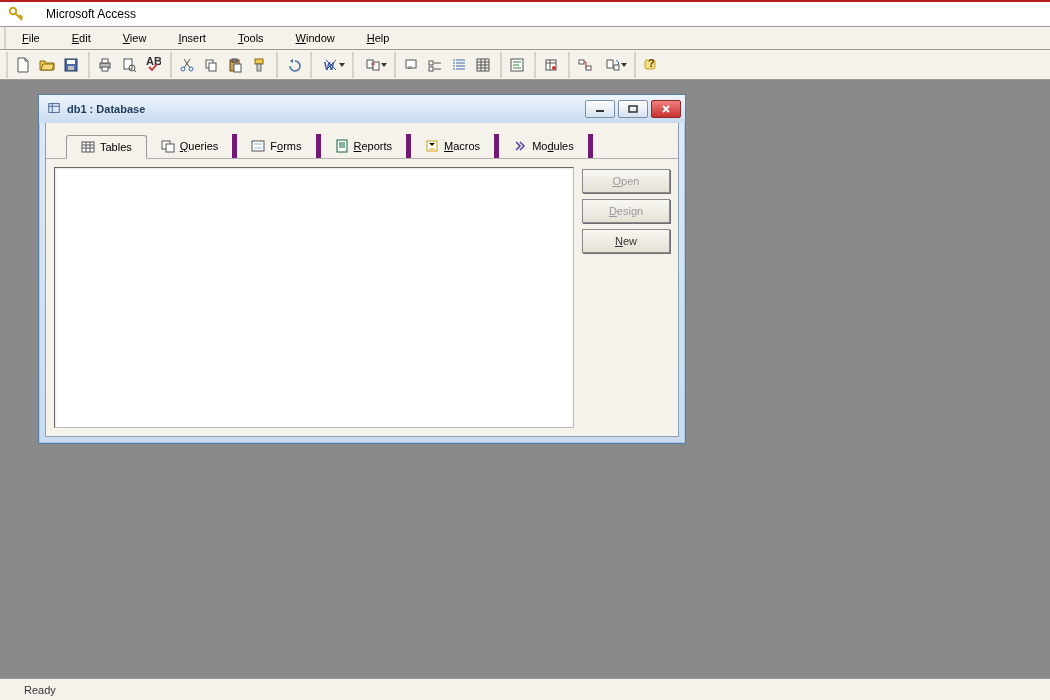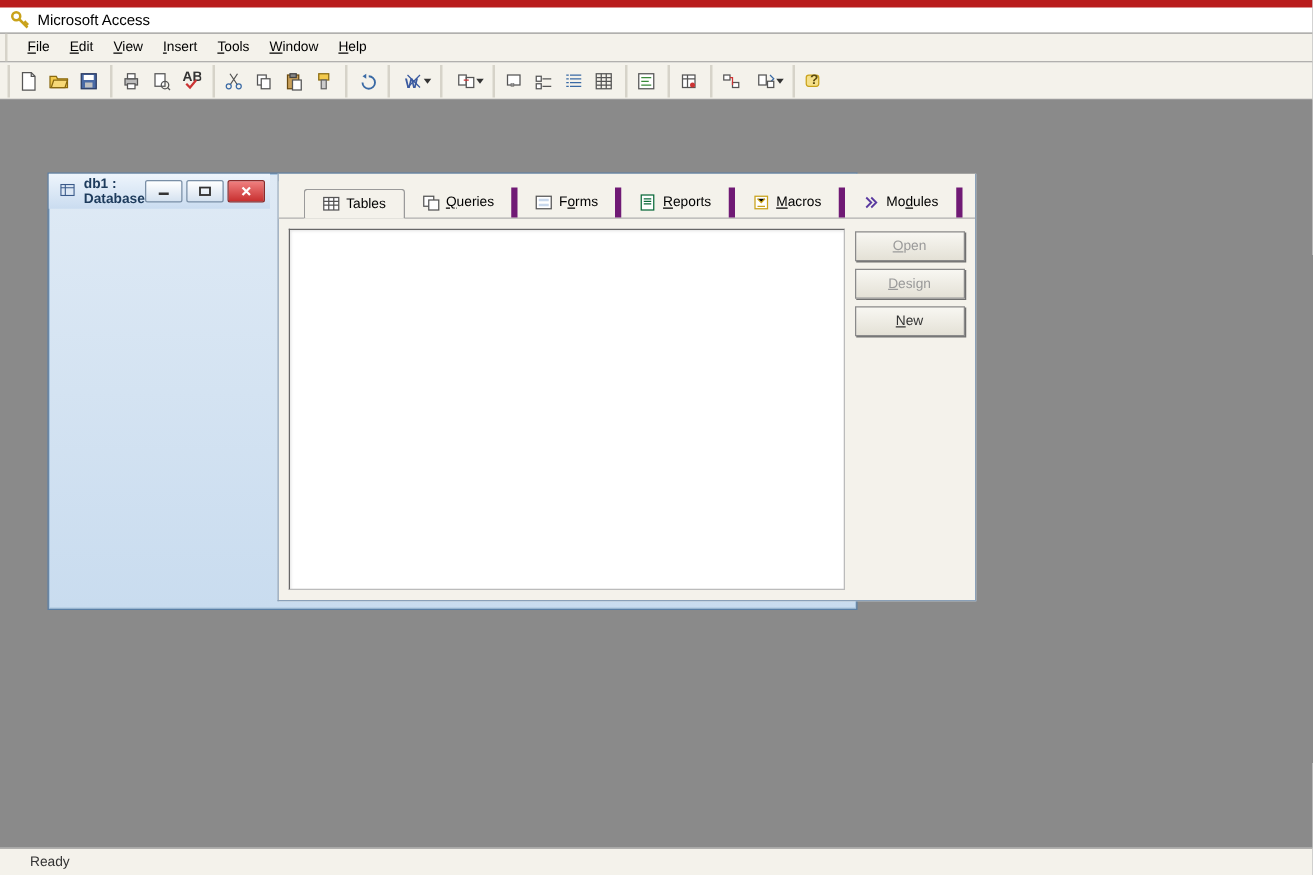--- a/index.html
+++ b/index.html
@@ -1,31 +1,31 @@
 <!DOCTYPE html>
 <html><head>
 <meta charset="utf-8">
 <style>
 * { box-sizing: border-box; margin: 0; padding: 0; font-family: Tahoma, "Segoe UI", sans-serif; font-size: 11px; }
 body { width: 1050px; height: 700px; background: #fff; overflow: hidden; display: flex; flex-direction: column; }
-.titlebar { height: 26px; background: #fff; border-top: 6px solid #b91c1c; display: flex; align-items: center; padding: 0 8px; gap: 6px; }
+.titlebar { height: 26px; background: #fff; border-top: 2px solid #b91c1c; display: flex; align-items: center; padding: 0 8px; gap: 22px; }
 .titlebar .app-title { color: #000; font-size: 12px; }
 .key-icon svg { width: 16px; height: 16px; display: block; }
 .menubar-wrap { border-top: 1px solid #9a9a9a; border-bottom: 1px solid #9a9a9a; background: #f4f2eb; }
-.menubar { height: 22px; display: flex; align-items: center; padding: 0 8px; gap: 0; border-left: 2px solid #d6d3c9; margin-left:4px;}
+.menubar { height: 22px; display: flex; align-items: center; padding: 0 8px; gap: 16px; border-left: 2px solid #d6d3c9; margin-left:4px;}
 .menu-item { padding: 2px 8px; cursor: default; }
 .menu-item .ul { text-decoration: underline; }
 .toolbar { height: 30px; background: #f4f2eb; display: flex; align-items: center; padding: 0 4px; border-bottom: 1px solid #9a9a9a; }
 .tgroup { display: flex; align-items: center; height: 26px; padding: 0 3px; border-left: 2px solid #d6d3c9; margin-left: 2px;}
 .tbtn { width: 24px; height: 24px; display: flex; align-items: center; justify-content: center; border: 1px solid transparent; margin: 0 0px; position: relative; }
 .tbtn.w { width: 32px; }
 .tbtn svg { width: 16px; height: 16px; }
 .dd-arrow { position: absolute; right: 1px; top: 9px; width:0;height:0;border-left:3px solid transparent;border-right:3px solid transparent;border-top:4px solid #333;}
 .mdi-area { flex: 1; background: #8a8a8a; position: relative; overflow: hidden; }
-.child-window { position: absolute; left: 38px; top: 14px; width: 648px; height: 350px; background: linear-gradient(to bottom,#dfeaf5,#c9dcef); border: 1px solid #5a7fa5; box-shadow: 0 0 0 1px #aac6e0 inset; display:flex; flex-direction:row;margin-top:44px;}
+.child-window { position: absolute; left: 38px; top: 14px; width: 648px; height: 350px; background: linear-gradient(to bottom,#dfeaf5,#c9dcef); border: 1px solid #5a7fa5; box-shadow: 0 0 0 1px #aac6e0 inset; display:flex; flex-direction:column;}
 .child-titlebar { height: 28px; display: flex; align-items: center; padding: 0 4px 0 8px; background: linear-gradient(to bottom,#eef5fc,#cadcf0);}
 .child-title { flex:1; font-weight: bold; color: #1d3b5c; display:flex; align-items:center; gap:6px;}
 .win-controls { display: flex; gap: 3px; }
 .win-btn { width: 30px; height: 18px; border: 1px solid #7a8fa6; border-radius: 2px; background: linear-gradient(to bottom,#fff,#d5e2f0); display:flex;align-items:center;justify-content:center;}
 .win-btn.close { background: linear-gradient(to bottom,#f08080,#c83030); border-color:#8a2a2a;}
 .win-btn svg { width: 10px; height: 8px; }
 .child-body { flex:1; margin: 0 6px 6px 6px; background: #f4f2eb; border: 1px solid #8aa0b8; border-top:none; display:flex; flex-direction:column;}
 .tabs-row { height: 30px; display:flex; align-items: flex-end; padding: 0 10px; gap:0; border-bottom: 1px solid #b0b0b0; background:#f4f2eb; margin-top:6px;}
 .tab { height: 24px; padding: 0 14px; display:flex; align-items:center; gap:5px; border-right: 5px solid #701a75; cursor:default;}
 .tab:first-child { margin-left:10px;}

